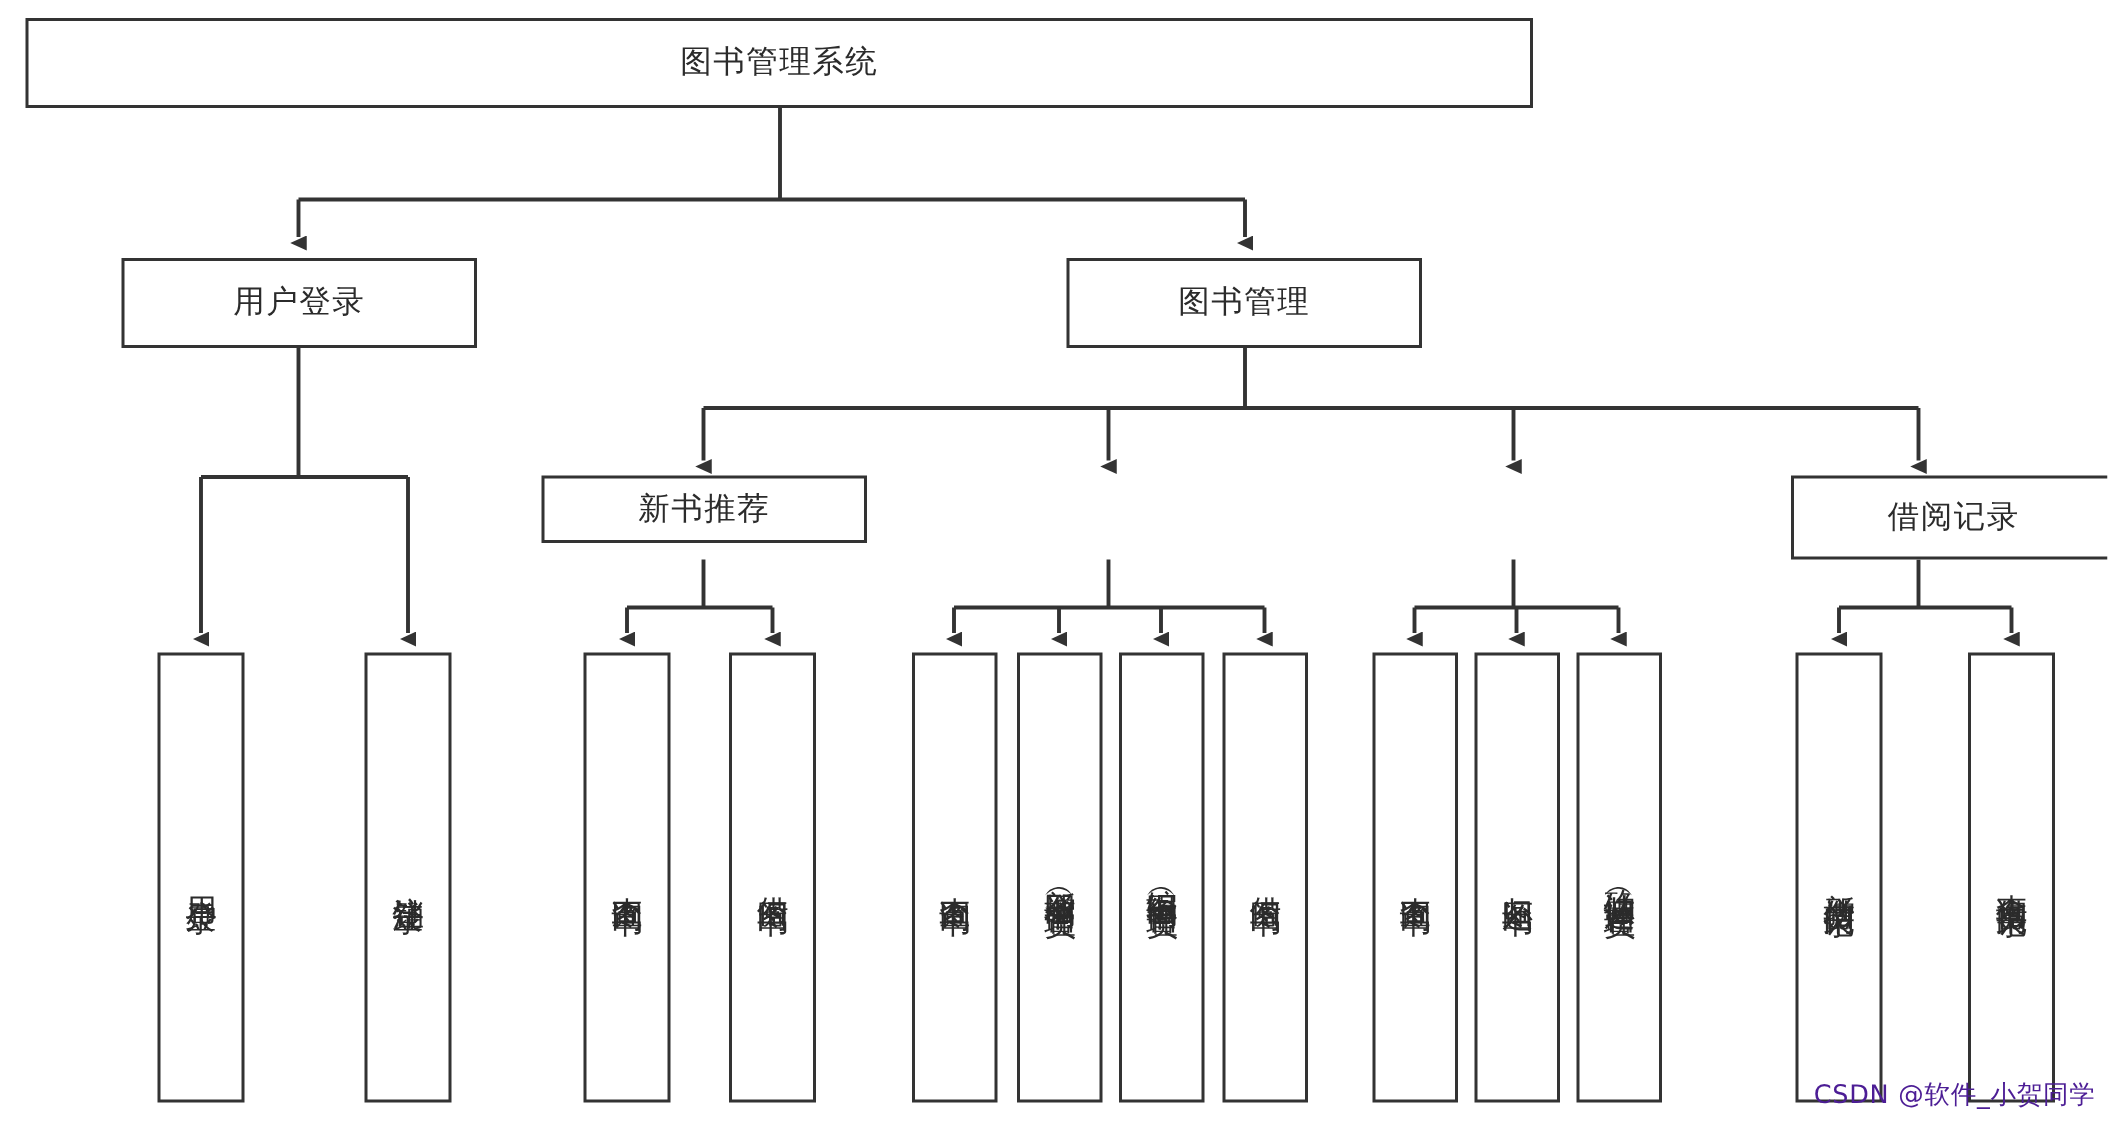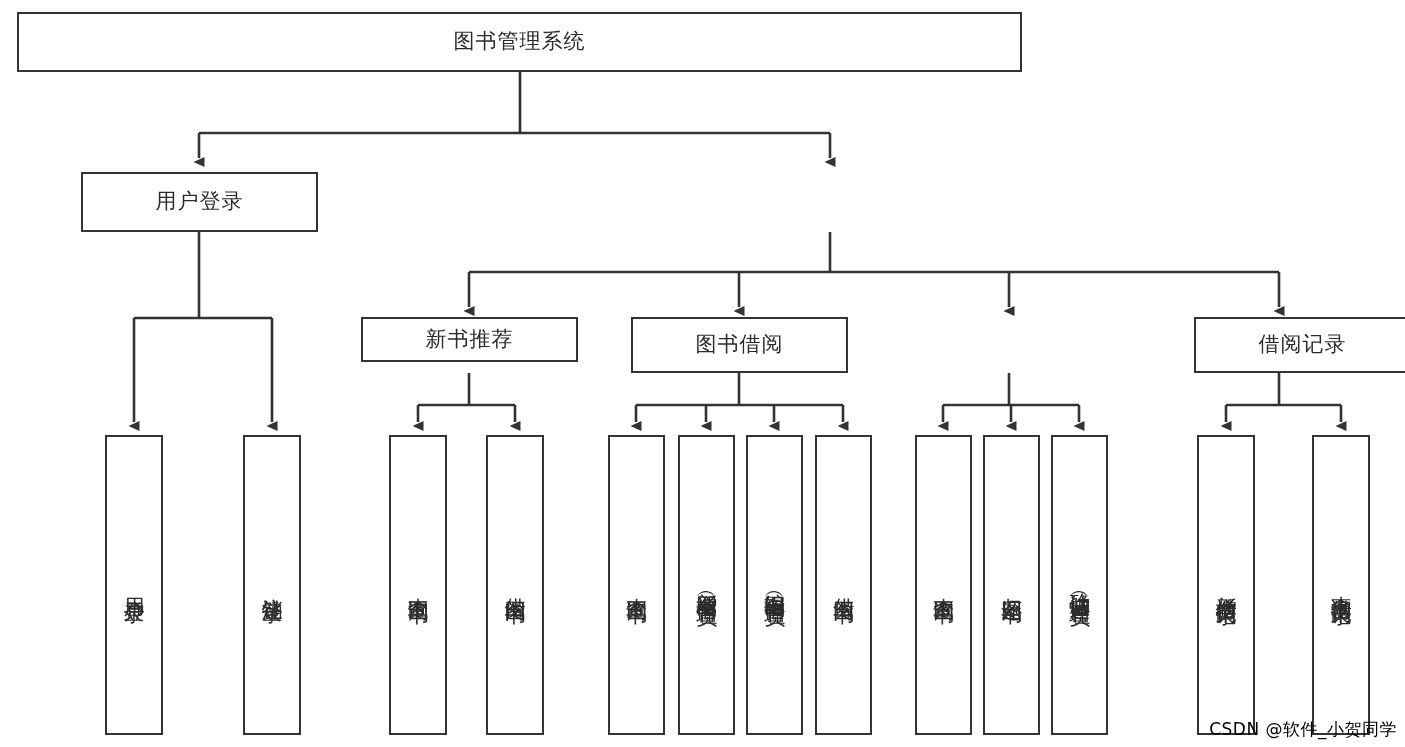--- a/index.html
+++ b/index.html
@@ -56,21 +56,21 @@
     writing-mode: vertical-rl;
     text-orientation: upright;
     display: block;
     max-height: 100%;
   }
   #watermark {
     position: absolute;
     right: 8px;
     bottom: 6px;
     font-size: 17px;
-    color: #000000;
+    color: #4c1d95;
     letter-spacing: 0.5px;
     white-space: nowrap;
     z-index: 5;
     font-family: "DejaVu Sans", "Liberation Sans", sans-serif;
   }
 </style>
 </head>
 <body>
 
 <div id="canvas">
@@ -123,23 +123,23 @@
       <path d="M1279,373 L1279,405"></path>
       <path d="M1226,405 L1341,405"></path>
       <path d="M1226,405 L1226,422" marker-end="url(#arrow)"></path>
       <path d="M1341,405 L1341,422" marker-end="url(#arrow)"></path>
     </g>
   </svg>
 
   <div class="node horiz" style="left:17px; top:12px; width:1005px; height:60px;">图书管理系统</div>
 
   <div class="node horiz" style="left:81px; top:172px; width:237px; height:60px;">用户登录</div>
+  <div class="node horiz" style="left:711px; top:172px; width:237px; height:60px;">图书管理</div>
 
   <div class="node horiz" style="left:361px; top:317px; width:217px; height:45px;">新书推荐</div>
-  <div class="node horiz" style="left:631px; top:317px; width:217px; height:56px;">图书借阅</div>
   <div class="node horiz" style="left:1170px; top:317px; width:217px; height:56px;margin-left:24px;">借阅记录</div>
 
   <div class="node vert" style="left:105px; top:435px; width:58px; height:300px;">
     <span class="vtext">用户登录</span>
   </div>
   <div class="node vert" style="left:243px; top:435px; width:58px; height:300px;">
     <span class="vtext">注销登录</span>
   </div>
 
   <div class="node vert" style="left:389px; top:435px; width:58px; height:300px;">

